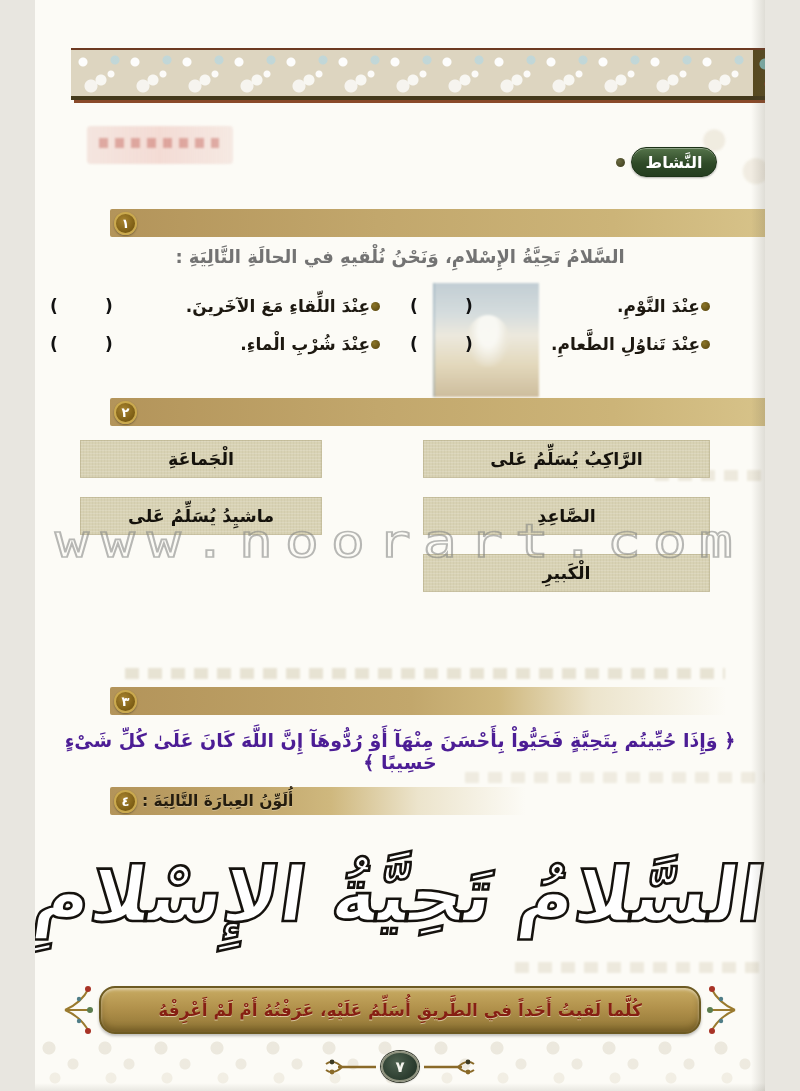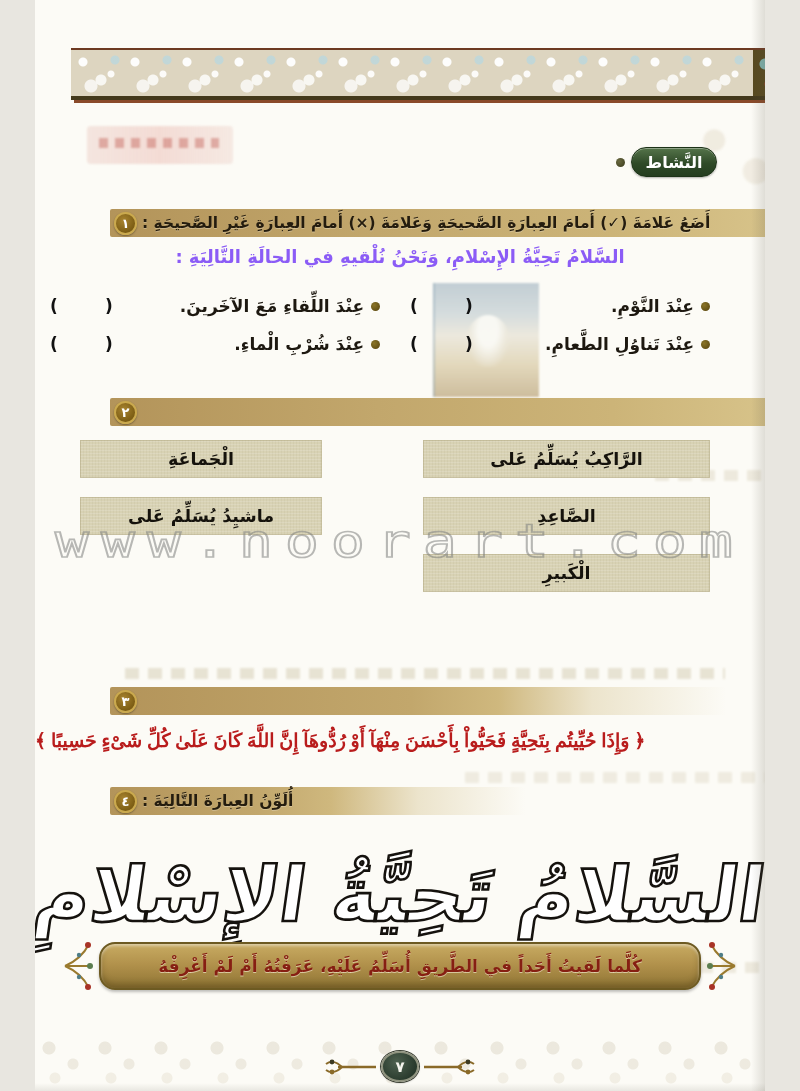--- a/index.html
+++ b/index.html
@@ -70,25 +70,25 @@
   .bar.fade35{background:linear-gradient(90deg,#b3945a 0%,#c2a76c 22%,#cfb87e 33%,#ece4cc 46%,rgba(240,235,220,0) 62%);}
   .num-badge{width:23px;height:23px;border-radius:50%;margin:0 5px 0 4px;flex:none;
     background:radial-gradient(circle at 40% 35%,#a88430,#7c5d14 70%);
     border:2px solid #caa94e;box-shadow:0 1px 2px rgba(0,0,0,.35);
     color:#fff;font-size:13px;font-weight:bold;display:flex;align-items:center;justify-content:center;}
   .bar-title{direction:rtl;font-size:15.5px;font-weight:bold;color:#241c0e;
     text-shadow:0 1px 0 rgba(255,255,255,.25);white-space:nowrap;}
 
   
   .intro-line{position:absolute;left:0;top:246px;width:100%;text-align:center;
-    font-size:18px;font-weight:bold;color:#8b5cf6;}
+    font-size:18px;font-weight:bold;color:#737373;}
   .tf-grid{position:absolute;right:55px;top:296px;width:660px;
     display:grid;grid-template-columns:300px 330px;column-gap:30px;row-gap:18px;z-index:2;}
   .tf-item{display:flex;align-items:center;justify-content:space-between;font-size:17px;font-weight:bold;}
-  .tf-text{display:flex;align-items:center;gap:7px;}
+  .tf-text{display:flex;align-items:center;gap:1px;}
   .bullet-ic{width:9px;height:9px;border-radius:50%;flex:none;
     background:radial-gradient(circle at 35% 35%,#8a7426,#55430e);}
   .parens{font-size:17px;font-weight:bold;white-space:pre;color:#111;}
 
   
   .match-grid{position:absolute;right:55px;top:440px;width:630px;
     display:grid;grid-template-columns:287px 242px;column-gap:101px;row-gap:19px;z-index:2;}
   .mbox{height:38px;background:#d8d2b4;
     background-image:repeating-linear-gradient(0deg,rgba(255,255,255,.14) 0 1px,transparent 1px 3px),
       repeating-linear-gradient(90deg,rgba(120,110,70,.06) 0 1px,transparent 1px 3px);
@@ -97,32 +97,32 @@
     font-size:17.5px;font-weight:bold;color:#15120c;}
 
   
   .watermark{position:absolute;left:0;top:514px;width:100%;text-align:center;z-index:5;
     direction:ltr;font-family:"DejaVu Sans Mono","Liberation Mono",monospace;
     font-size:46px;letter-spacing:10px;white-space:nowrap;
     color:rgba(255,255,255,.04);-webkit-text-stroke:1.7px rgba(125,128,126,.55);
     transform:scaleX(1.22);transform-origin:center;pointer-events:none;}
 
   
-  .verse{position:absolute;left:0;top:729px;width:100%;text-align:left;
-    font-size:19px;font-weight:bold;color:#b91c1c;font-family:Liberation Serif, serif;}
+  .verse{position:absolute;left:0;top:729px;width:100%;text-align:center;
+    font-size:19px;font-weight:bold;color:#4c1d95;}
 
   
   .color-phrase{position:absolute;left:0;top:836px;width:100%;text-align:center;
     font-size:76px;font-weight:bold;line-height:1.55;
     color:#fff;-webkit-text-stroke:2.6px #15120e;
     text-shadow:0 0 1px rgba(0,0,0,.4);
     transform:skewX(-8deg);}
 
   
-  .banner-row{position:absolute;left:50%;top:940px;transform:translateX(-50%);
+  .banner-row{position:absolute;left:50%;top:984px;transform:translateX(-50%);
     display:flex;align-items:center;gap:6px;z-index:3;justify-content:flex-end;}
   .banner{width:602px;height:48px;border-radius:16px;
     background:linear-gradient(180deg,#c8ab62 0%,#b2924c 45%,#8f7434 100%);
     border:2px solid #6d5a22;box-shadow:inset 0 2px 3px rgba(255,255,255,.45),inset 0 -4px 6px rgba(60,45,10,.35),0 2px 3px rgba(0,0,0,.25);
     display:flex;align-items:center;justify-content:center;
     font-size:17px;font-weight:bold;color:#861f12;
     text-shadow:0 1px 0 rgba(255,250,230,.55);white-space:nowrap;}
   .floral{width:30px;height:52px;flex:none;}
 
   
@@ -162,21 +162,20 @@
   <div class="bleed dash-bleed" style="left:480px;top:962px;width:250px;opacity:.25"></div>
   <div class="bleed dash-bleed" style="left:620px;top:470px;width:150px;opacity:.25"></div>
 
   <div class="activity-row">
     <div class="activity-dot"></div>
     <div class="activity-pill">النَّشاط</div>
   </div>
 
   <div class="bar full" style="top:209px">
     <span class="num-badge">١</span>
-    <span class="bar-title">أَضَعُ عَلامَةَ (✓) أَمامَ العِبارَةِ الصَّحيحَةِ وَعَلامَةَ (×) أَمامَ العِبارَةِ غَيْرِ الصَّحيحَةِ :</span>
   </div>
   <div class="intro-line">السَّلامُ تَحِيَّةُ الإِسْلامِ، وَنَحْنُ نُلْقيهِ في الحالَةِ التَّالِيَةِ :</div>
 
   <div class="tf-grid">
     <div class="tf-item">
       <span class="tf-text">
           <i class="bullet-ic"></i>
           <span>عِنْدَ النَّوْمِ.</span>
         </span>
       <span class="parens">(        )</span>

